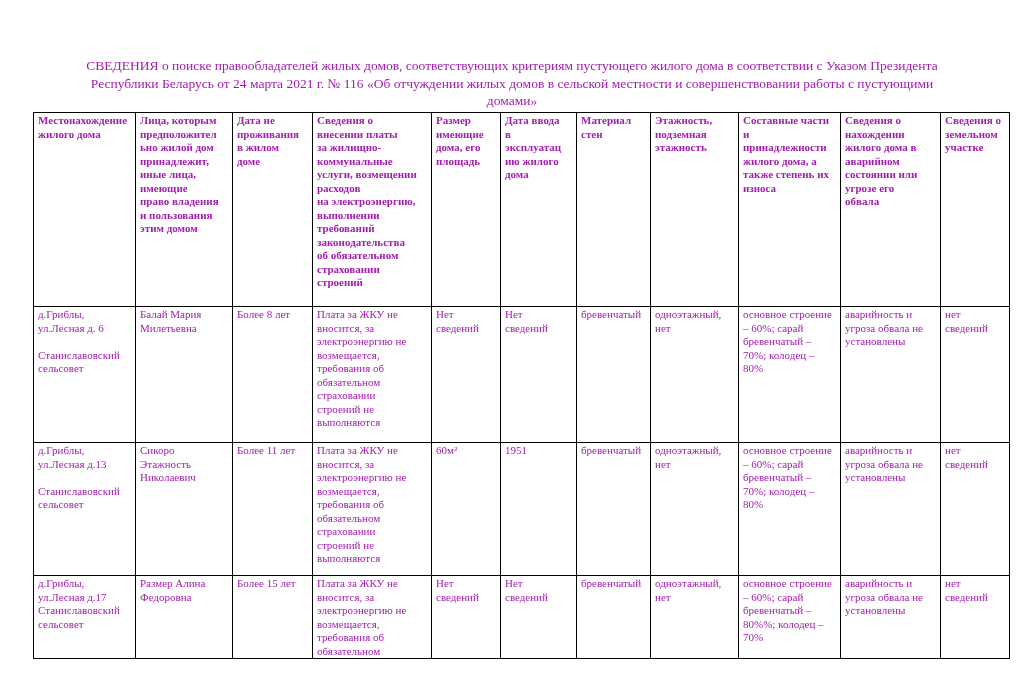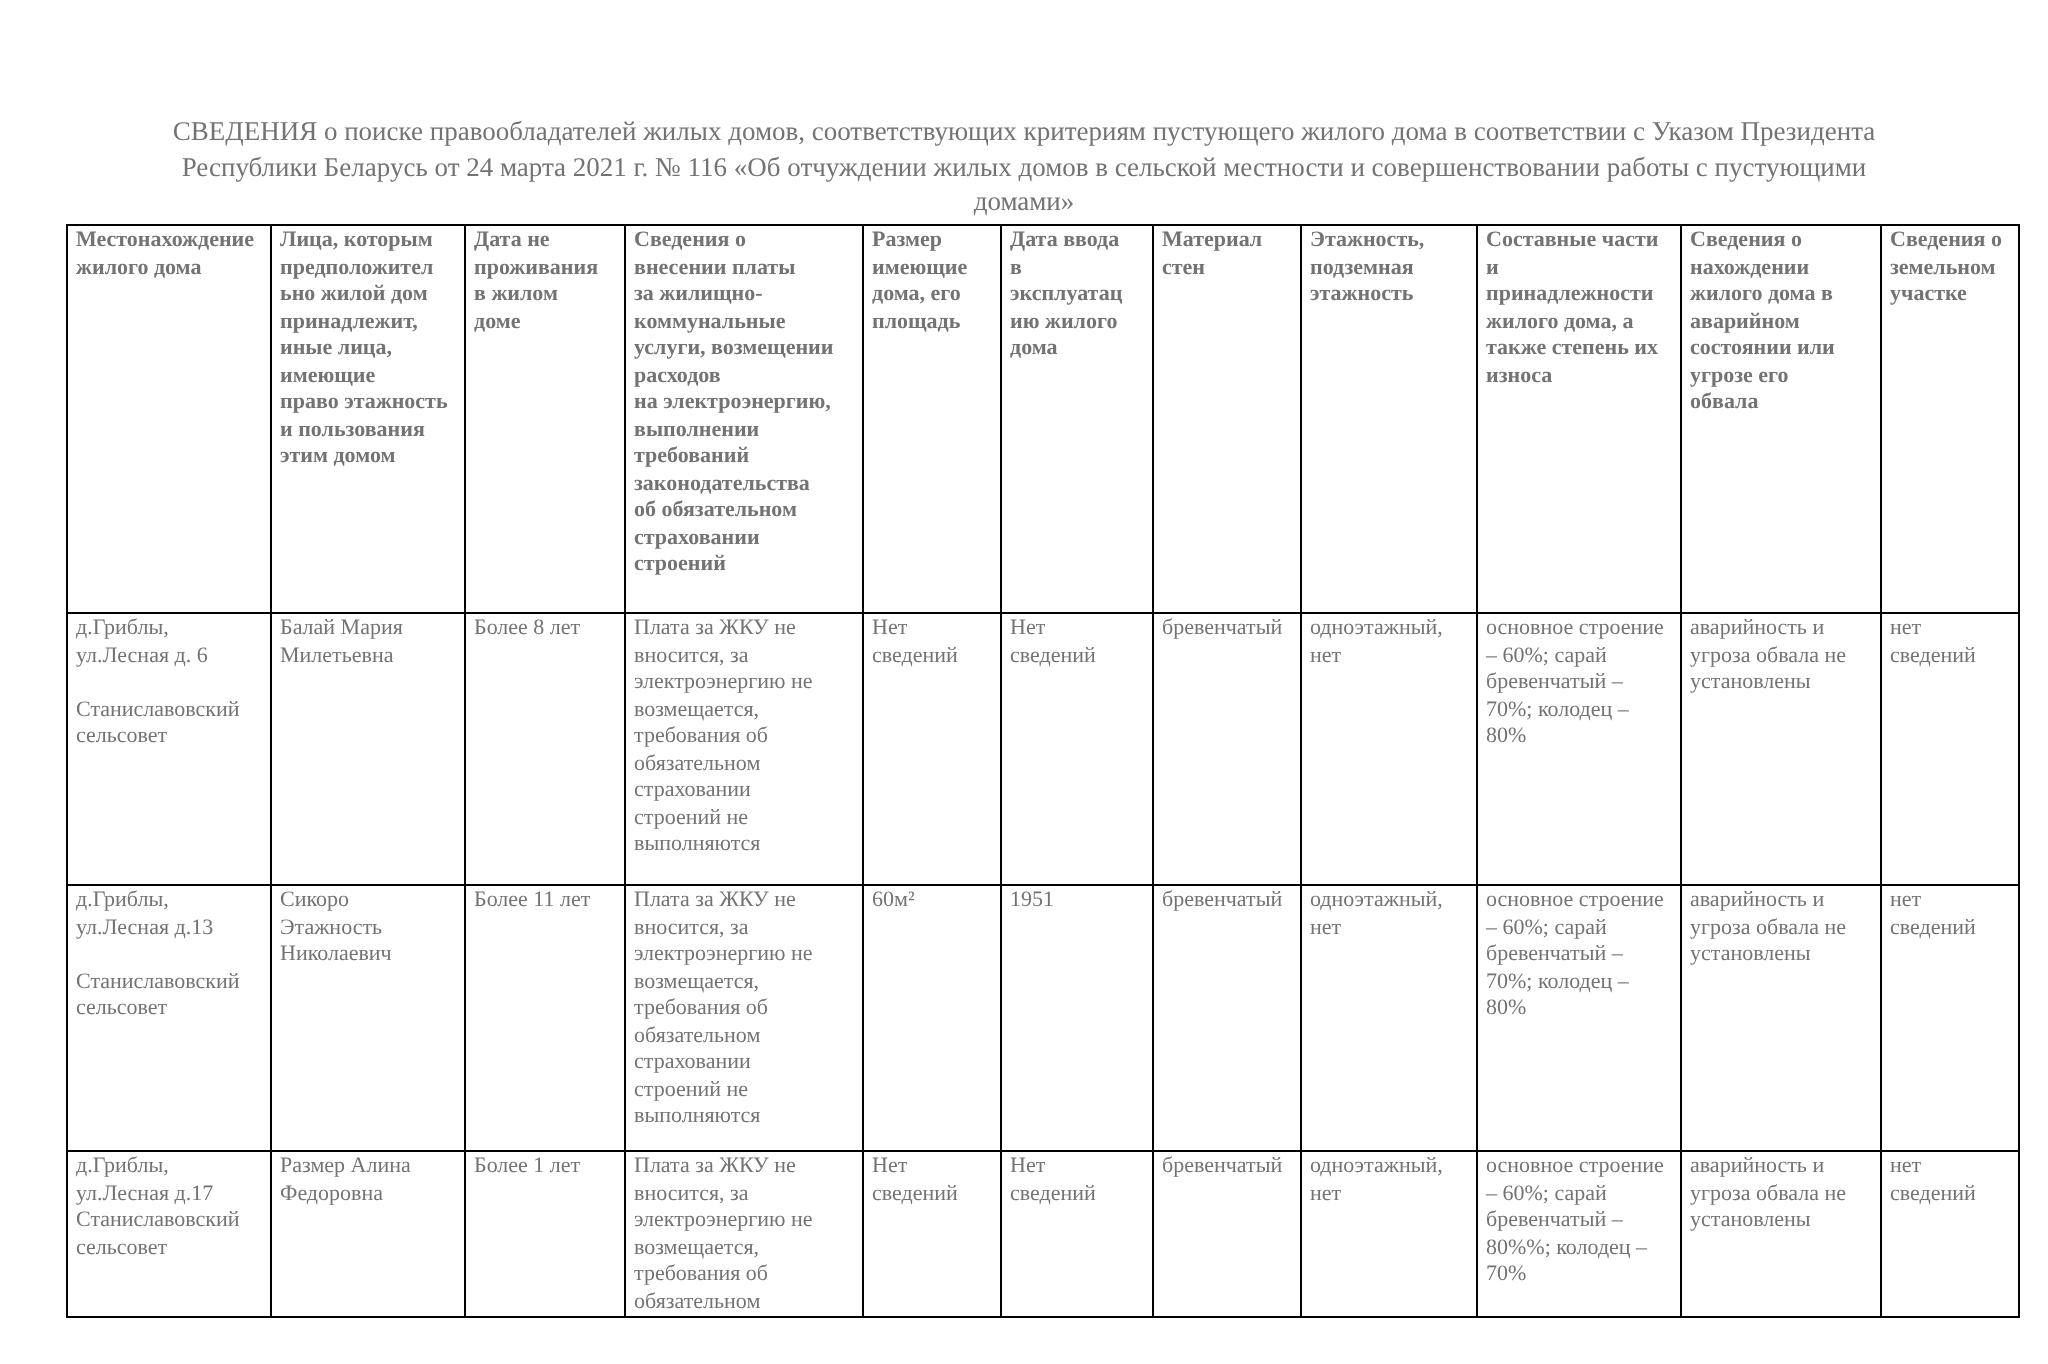--- a/index.html
+++ b/index.html
@@ -1,21 +1,21 @@
 <!DOCTYPE html>
 <html><head>
 <meta charset="utf-8">
 <style>
   html, body { margin: 0; padding: 0; background: #ffffff; }
   .page {
     position: relative;
     width: 1024px;
     height: 682px;
     background: #ffffff;
-    color: #737373;
+    color: #a21caf;
     font-family: "Liberation Serif", serif;
     overflow: hidden;
   }
   .doc-title {
     position: absolute;
     top: 57px;
     left: 72px;
     width: 880px;
     text-align: center;
     font-size: 13.5px;
@@ -72,21 +72,21 @@
     <thead>
       <tr class="header-row">
         <th>Местонахождение
 жилого дома</th>
         <th>Лица, которым
 предположител
 ьно жилой дом
 принадлежит,
 иные лица,
 имеющие
-право этажность
+право владения
 и пользования
 этим домом</th>
         <th>Дата не
 проживания
 в жилом
 доме</th>
         <th>Сведения о
 внесении платы
 за жилищно-
 коммунальные
@@ -203,21 +203,21 @@
         <td>нет
 сведений</td>
       </tr>
       <tr class="row-2">
         <td>д.Гриблы,
 ул.Лесная д.17
 Станиславовский
 сельсовет</td>
         <td>Размер Алина
 Федоровна</td>
-        <td>Более 1 лет</td>
+        <td>Более 15 лет</td>
         <td>Плата за ЖКУ не
 вносится, за
 электроэнергию не
 возмещается,
 требования об
 обязательном</td>
         <td>Нет
 сведений</td>
         <td>Нет
 сведений</td>

